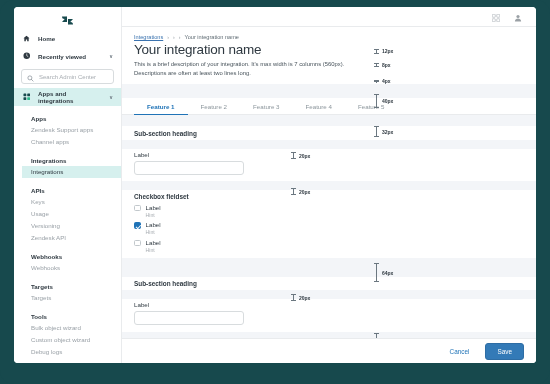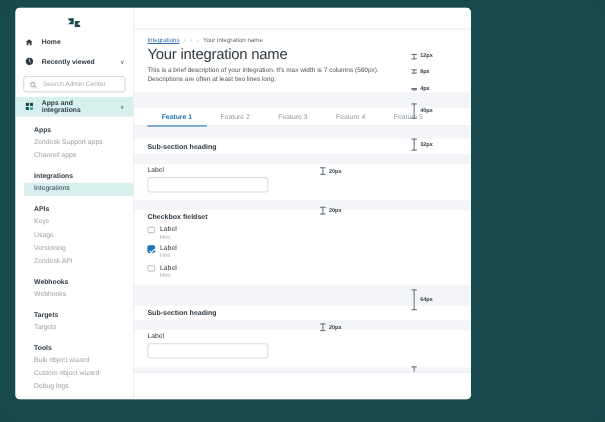--- a/index.html
+++ b/index.html
@@ -12,21 +12,21 @@
   #frame {
     position: absolute;
     left: 0; top: 0;
     width: 550px; height: 384px;
     background: #17494d;
     border-radius: 14px;
   }
   #window {
     position: absolute;
     left: 14px; top: 7px;
-    width: 414px; height: 356px;
+    width: 522px; height: 356px;
     background: #ffffff;
     border-radius: 4px;
     overflow: hidden;
   }
 
   
   #sidebar {
     position: absolute;
     left: 0; top: 0;
     width: 108px; height: 356px;

